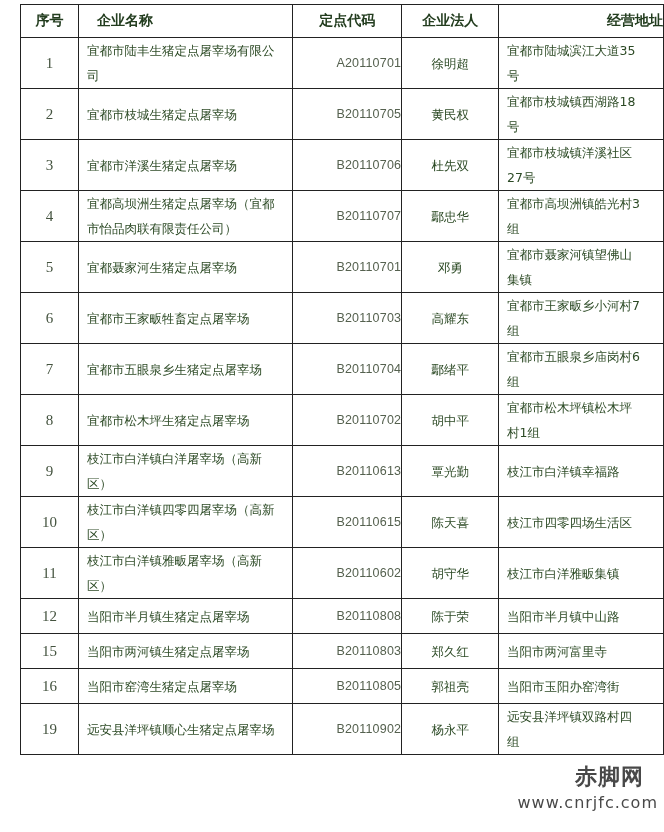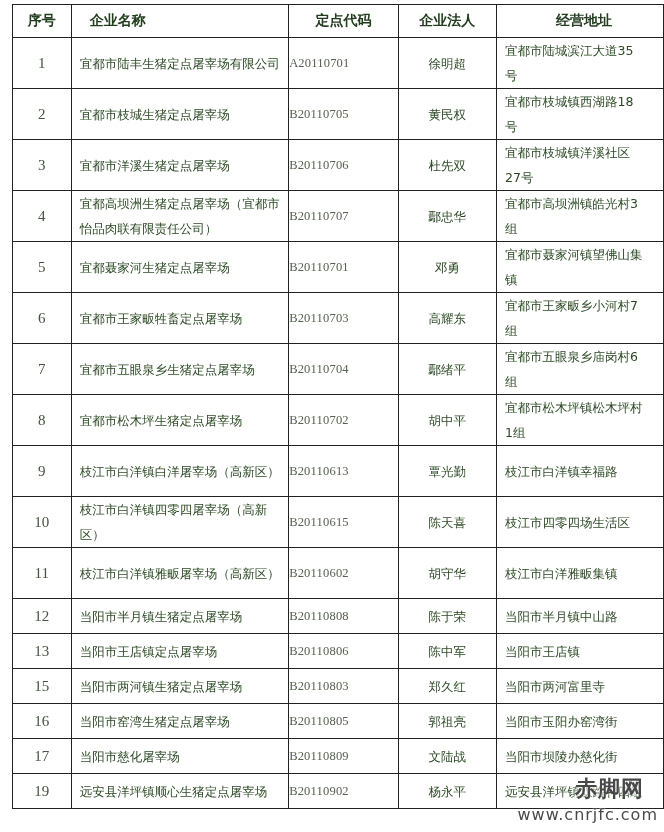--- a/index.html
+++ b/index.html
@@ -1,54 +1,54 @@
 <!DOCTYPE html>
 <html><head>
   <meta charset="utf-8">
   <style>
     html, body { margin: 0; padding: 0; background: #ffffff; }
     body { width: 664px; height: 832px; overflow: hidden; position: relative; }
-    .wrap { position: absolute; left: 12px; top: 4px; }
+    .wrap { position: absolute; left: 20px; top: 4px; }
     table {
       border-collapse: collapse;
       table-layout: fixed;
       font-family: "DejaVu Sans", "Liberation Sans", sans-serif;
       color: #2c4a25;
     }
     th, td { border: 1px solid #222; padding: 0; }
     th {
       height: 32px;
       font-size: 14px;
       font-weight: bold;
       text-align: center;
       color: #233d1f;
     }
     th.left { text-align: left; padding-left: 18px; }
-    th.addr { text-align: center; padding-left: 8px; }
+    th.addr { text-align: right; padding-left: 8px; }
     td { font-size: 12.5px; line-height: 25px; }
     td.idx {
       text-align: center;
       font-family: "Liberation Serif", "DejaVu Serif", serif;
       font-size: 15px;
       color: #44533f;
     }
     td.name { padding-left: 8px; padding-right: 6px; }
     td.code {
-      text-align: left;
-      font-family: Liberation Serif, serif;
+      text-align: right;
+      font-family: Liberation Sans, sans-serif;
       font-size: 12.5px;
       color: #55614f;
       letter-spacing: 0.2px;
     }
     td.person { text-align: center; }
     td.addr { padding-left: 8px; padding-right: 20px; }
     tr.h1 td { height: 34px; }
     tr.h2 td { height: 50px; }
     .watermark {
-      position: absolute; right: 6px; bottom: 4px;
+      position: absolute; right: 6px; bottom: 16px;
       text-align: right; pointer-events: none;
       color: rgba(40,40,40,0.85);
       text-shadow: 0 0 2px #fff, 0 0 3px #fff;
       font-family: "DejaVu Sans", sans-serif;
     }
     .wm-cn { font-size: 22px; font-weight: bold; letter-spacing: 1px; margin-right: 14px; line-height: 26px; }
     .wm-url { font-size: 16px; letter-spacing: 1px; line-height: 26px; }
   </style>
 </head>
 <body>
@@ -150,46 +150,32 @@
           <td class="addr">枝江市白洋雅畈集镇</td>
         </tr>
         <tr class="h1">
           <td class="idx">12</td>
           <td class="name">当阳市半月镇生猪定点屠宰场</td>
           <td class="code">B20110808</td>
           <td class="person">陈于荣</td>
           <td class="addr">当阳市半月镇中山路</td>
         </tr>
         <tr class="h1">
-          <td class="idx">13</td>
-          <td class="name">当阳市王店镇定点屠宰场</td>
-          <td class="code">B20110806</td>
-          <td class="person">陈中军</td>
-          <td class="addr">当阳市王店镇</td>
-        </tr>
-        <tr class="h1">
           <td class="idx">15</td>
           <td class="name">当阳市两河镇生猪定点屠宰场</td>
           <td class="code">B20110803</td>
           <td class="person">郑久红</td>
           <td class="addr">当阳市两河富里寺</td>
         </tr>
         <tr class="h1">
           <td class="idx">16</td>
           <td class="name">当阳市窑湾生猪定点屠宰场</td>
           <td class="code">B20110805</td>
           <td class="person">郭祖亮</td>
           <td class="addr">当阳市玉阳办窑湾街</td>
-        </tr>
-        <tr class="h1">
-          <td class="idx">17</td>
-          <td class="name">当阳市慈化屠宰场</td>
-          <td class="code">B20110809</td>
-          <td class="person">文陆战</td>
-          <td class="addr">当阳市坝陵办慈化街</td>
         </tr>
         <tr class="h1">
           <td class="idx">19</td>
           <td class="name">远安县洋坪镇顺心生猪定点屠宰场</td>
           <td class="code">B20110902</td>
           <td class="person">杨永平</td>
           <td class="addr">远安县洋坪镇双路村四组</td>
         </tr>
       </tbody>
   </table>

